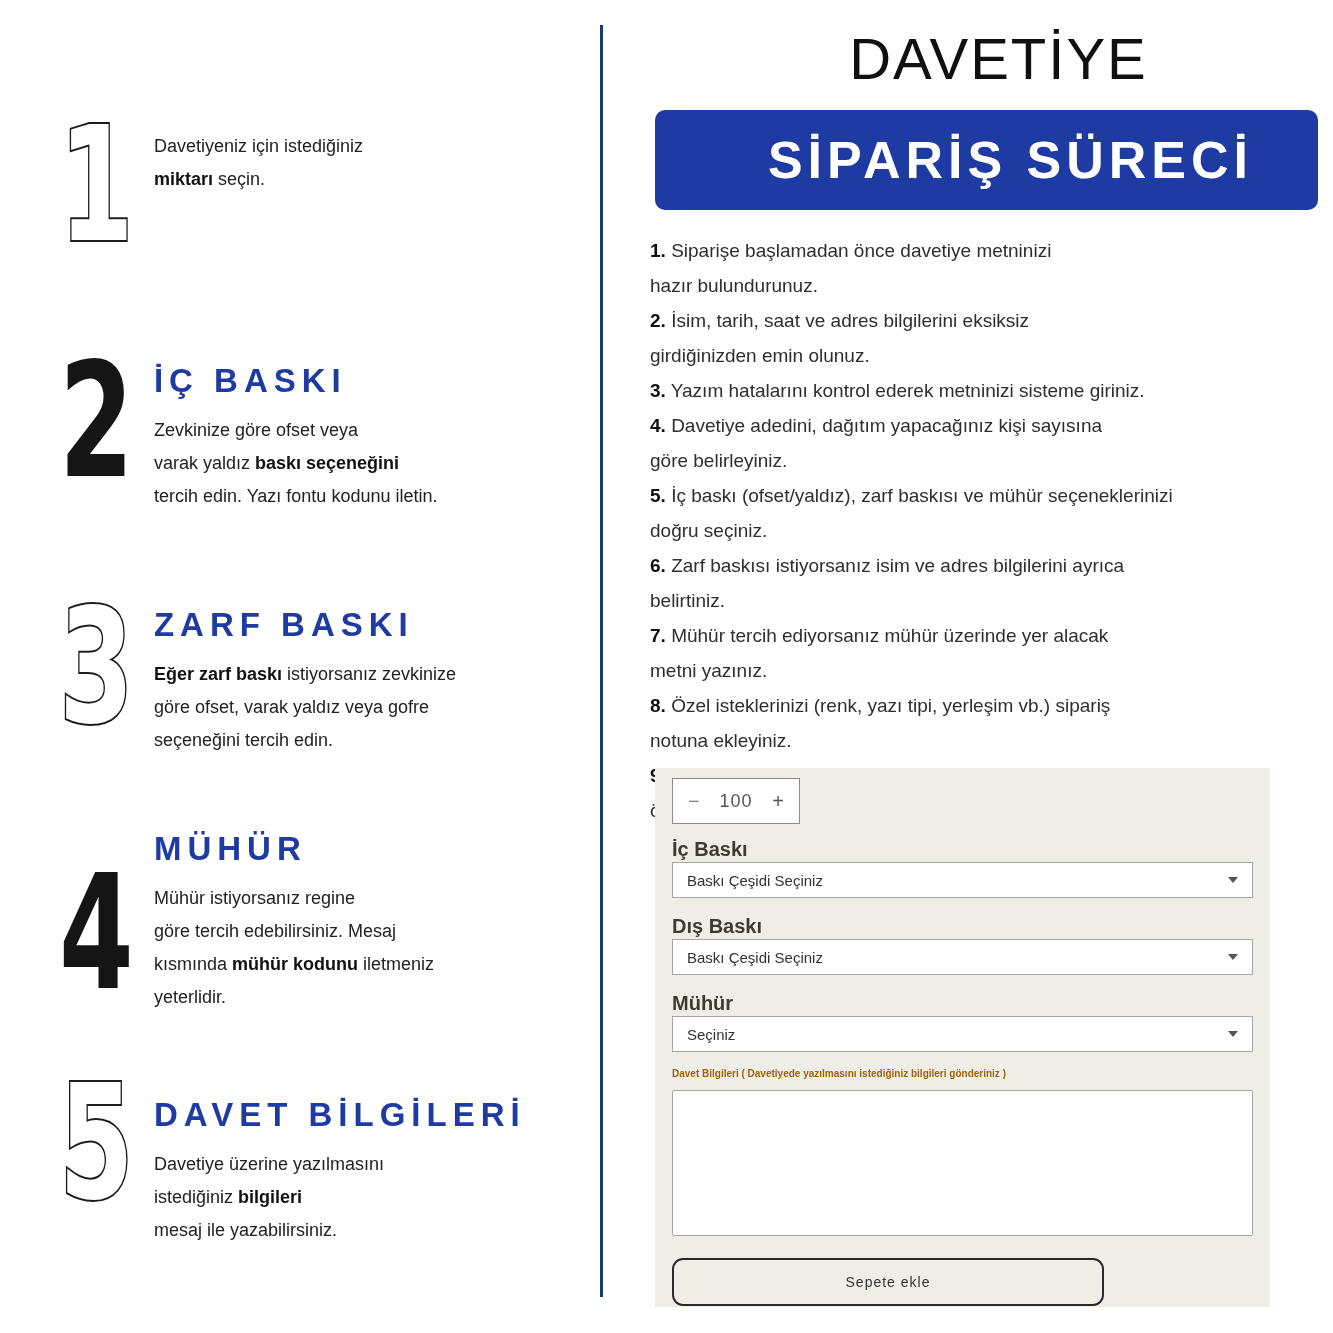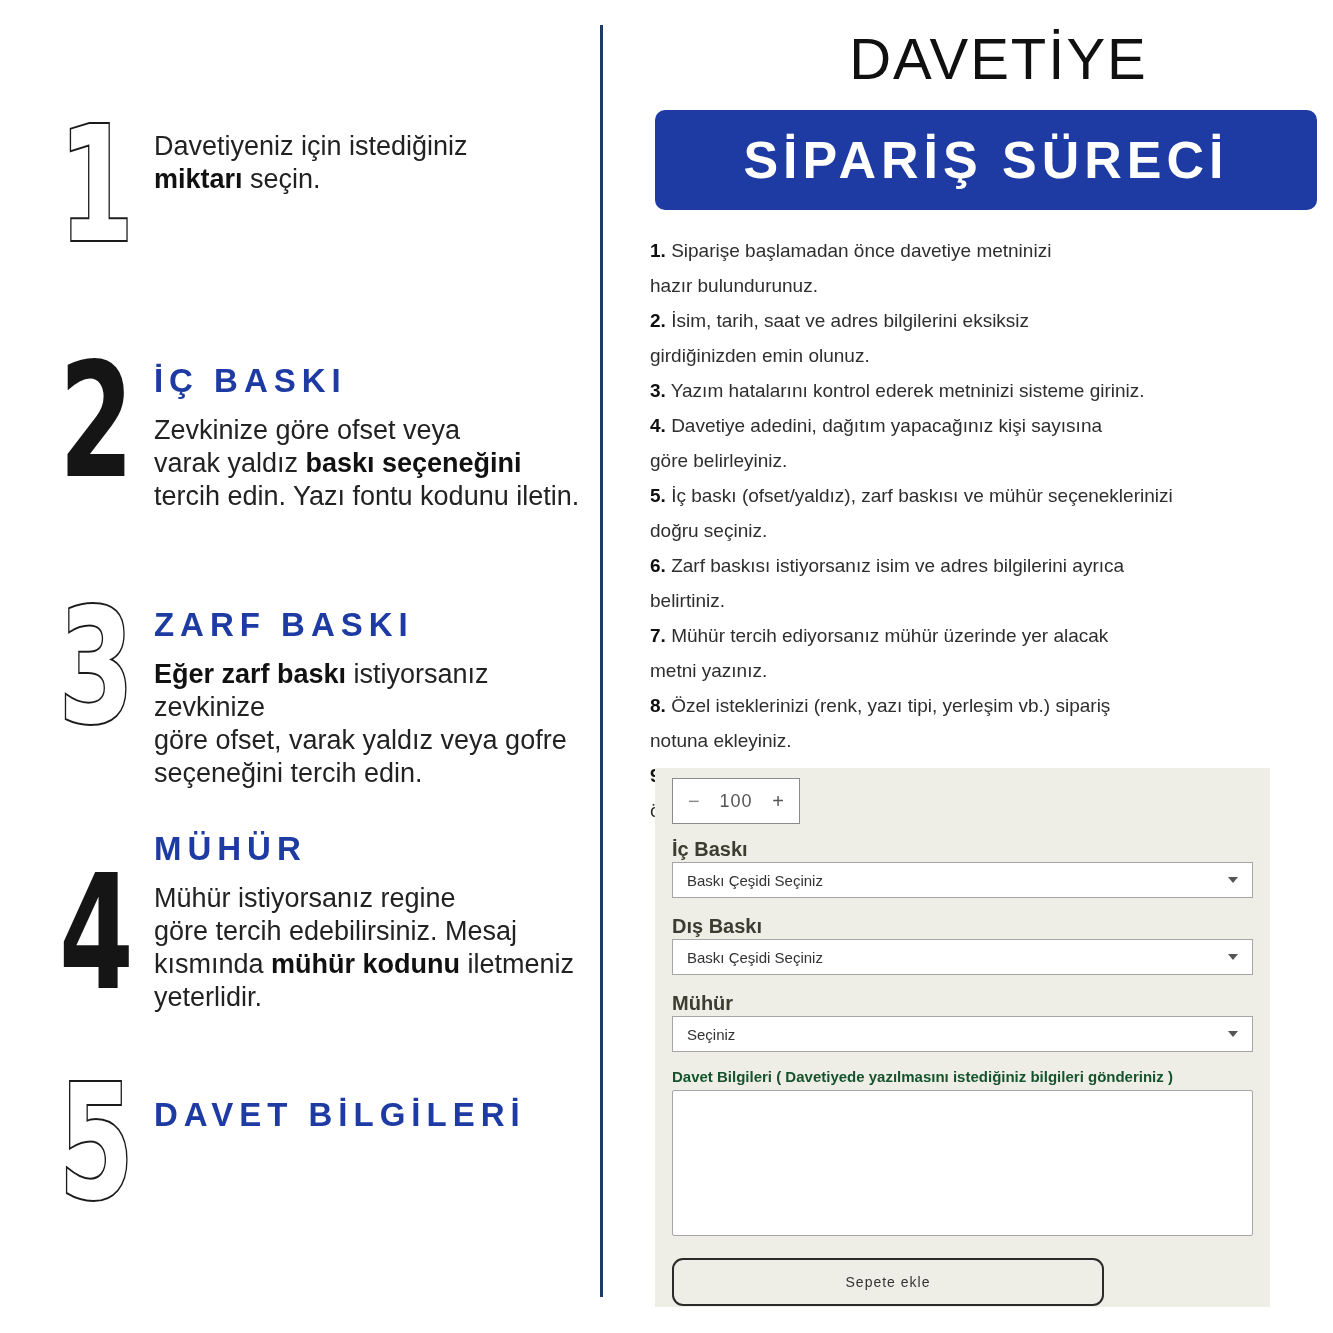--- a/index.html
+++ b/index.html
@@ -11,34 +11,34 @@
 
   
   .step{position:absolute;left:42px;display:flex;width:548px;}
   .step-number{flex:0 0 102px;text-align:center;font-family:"DejaVu Sans", sans-serif;
                font-weight:700;font-size:158px;line-height:118px;
                transform:scaleX(.68);transform-origin:50% 0;color:#151515;letter-spacing:-4px;}
   .step-number.outline{color:#ffffff;-webkit-text-stroke:4px #1b1b1b;paint-order:stroke fill;}
   .step-text{flex:1;margin-left:6px;}
   .step-title{margin:0 0 14px 0;font-size:33px;font-weight:700;letter-spacing:6px;
               color:var(--accent,#1d3ba3);line-height:1.15;}
-  .step-body{margin:0;font-size:27px;line-height:33px;color:#222;white-space:pre-line;}
+  .step-body{margin:0;font-size:18px;line-height:33px;color:#222;white-space:pre-line;}
   .step-body b{color:#111;}
   .s1{top:130px}.s2{top:362px}.s3{top:606px}.s4{top:830px}.s5{top:1096px}
   .s1 .step-number{margin-top:-4px}
   .s3 .step-number{margin-top:2px}
   .s4 .step-number{margin-top:44px}
   .s5 .step-number{margin-top:-12px}
 
   
   .title{position:absolute;left:691px;top:24px;width:615px;text-align:center;
          font-size:58px;font-weight:400;letter-spacing:2px;color:#101010;line-height:70px;}
-  .banner{position:absolute;left:655px;top:110px;width:662px;height:100px;
+  .banner{position:absolute;left:655px;top:110px;width:615px;height:100px;
           background:var(--accent,#1d3ba3);border-radius:10px;
-          display:flex;align-items:center;justify-content:center;}
+          display:flex;align-items:center;justify-content:center;padding-left:48px;}
   .banner span{color:#fff;font-weight:700;font-size:52px;letter-spacing:5px;}
 
   .instructions{position:absolute;left:650px;top:233px;width:648px;}
   .instr{white-space:pre-line;font-size:19px;line-height:35px;color:#2e2e2e;}
   .instr b{color:#0f0f0f;}
 
   
   .panel{position:absolute;left:655px;top:768px;width:615px;height:539px;background:#efeee6;}
   .stepper{position:absolute;left:17px;top:10px;width:128px;height:46px;background:#fff;
            border:1px solid #8b8b8b;display:flex;align-items:center;justify-content:space-between;
@@ -50,21 +50,21 @@
   .flabel{position:absolute;left:17px;font-size:20px;font-weight:700;color:#3c3c30;}
   .lab1{top:70px}.lab2{top:147px}.lab3{top:224px}
   .select{position:absolute;left:17px;width:581px;height:36px;background:#fff;
           border:1px solid #a6a6a6;border-radius:0;display:flex;align-items:center;
           padding:0 14px;box-sizing:border-box;cursor:pointer;}
   .sel1{top:94px}.sel2{top:171px}.sel3{top:248px}
   .select .val{flex:1;font-size:15px;color:#333;}
   .caret{width:0;height:0;border-left:5px solid transparent;border-right:5px solid transparent;
          border-top:6px solid #555;}
 
-  .biglabel{position:absolute;left:17px;top:300px;width:585px;font-size:15px;font-weight:700;color:#14532d;}
+  .biglabel{position:absolute;left:17px;top:300px;width:585px;font-size:10px;font-weight:700;color:#a16207;}
   .panel textarea{position:absolute;left:17px;top:322px;width:581px;height:146px;
           border:1px solid #a6a6a6;background:#fff;resize:none;box-sizing:border-box;
           font-family:"Liberation Sans",sans-serif;font-size:15px;border-radius:2px;}
   .submit{position:absolute;left:17px;top:490px;width:432px;height:48px;background:transparent;
           border:2px solid #2a2a2a;border-radius:11px;font-family:"Liberation Sans",sans-serif;
           font-size:14px;color:#333;letter-spacing:1px;cursor:pointer;}
 </style>
 </head>
 <body>
 
@@ -107,20 +107,23 @@
 göre  tercih edebilirsiniz. Mesaj
 kısmında </span><b>mühür kodunu</b><span> iletmeniz
 yeterlidir.</span></p>
     </div>
   </div>
 
   <div class="step s5">
     <div class="step-number outline">5</div>
     <div class="step-text">
       <h2 class="step-title">DAVET BİLGİLERİ</h2>
+      <p class="step-body"><span>Davetiye üzerine yazılmasını
+istediğiniz </span><b>bilgileri</b><span>
+mesaj ile yazabilirsiniz.</span></p>
     </div>
   </div>
 </div>
 
   <div class="divider"></div>
 
   <div class="title">DAVETİYE</div>
 
   <div class="banner">
     <span>SİPARİŞ SÜRECİ</span>

